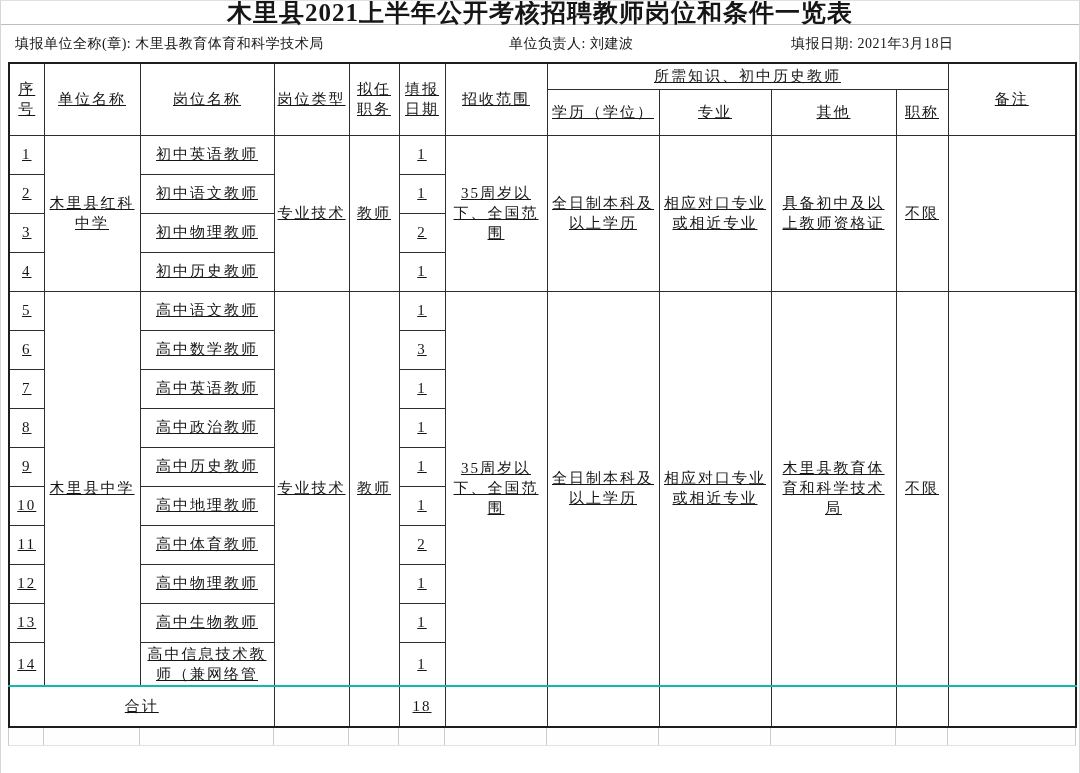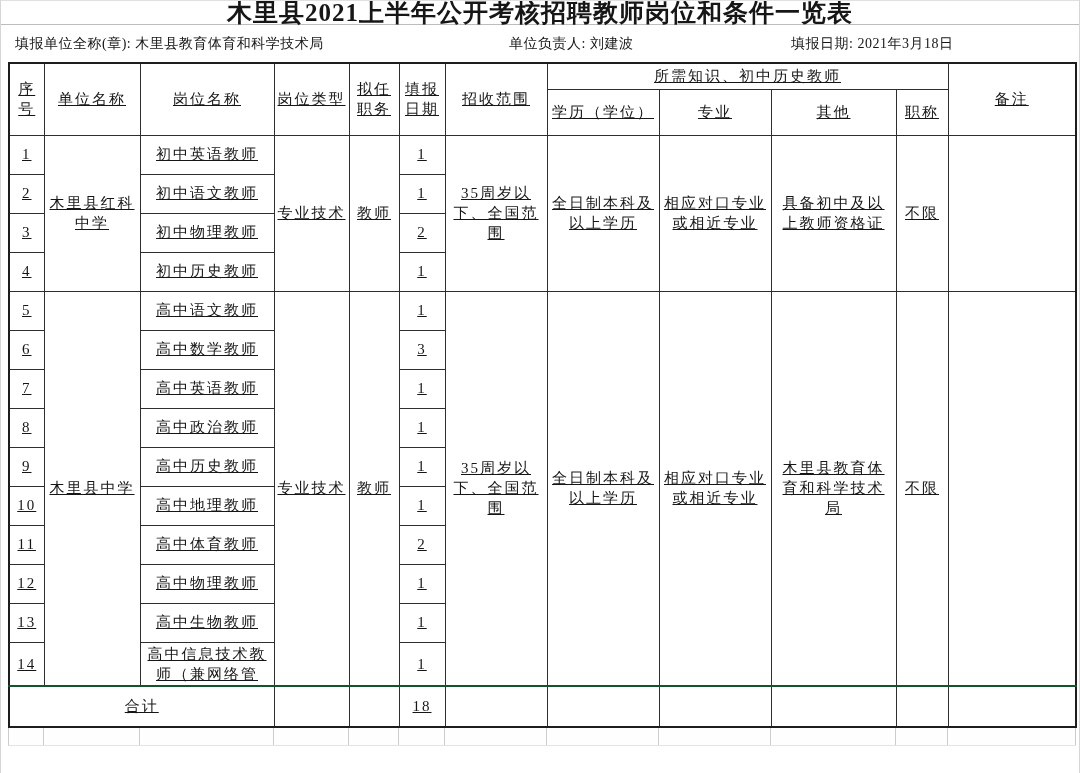--- a/index.html
+++ b/index.html
@@ -49,21 +49,21 @@
     letter-spacing: 2px;
     padding: 1px 3px;
     font-weight: normal;
     overflow: hidden;
   }
   tr.hdr-a { height: 26px; }
   tr.hdr-b { height: 46px; }
   tr.body-row { height: 39px; }
   tr.body-row-tall { height: 44px; }
   tr.total-row { height: 41px; }
-  tr.total-row td { border-top: 2px solid #14532d; margin-top: 24px; }
+  tr.total-row td { border-top: 2px solid #14b8a6; margin-top: 24px; }
   .bold { font-weight: bold; }
   .nosp { letter-spacing: 0; }
   .hdr-edu { letter-spacing: 8px; text-align: left; padding-left: 7px; }
   .clip2 { max-height: 42px; }
   .scope-cell { padding: 0 8px; }
 
   .ghost-row {
     margin-left: 7px; width: 1068px; height: 18px;
     display: flex;
     border-left: 1px solid #cccccc;

